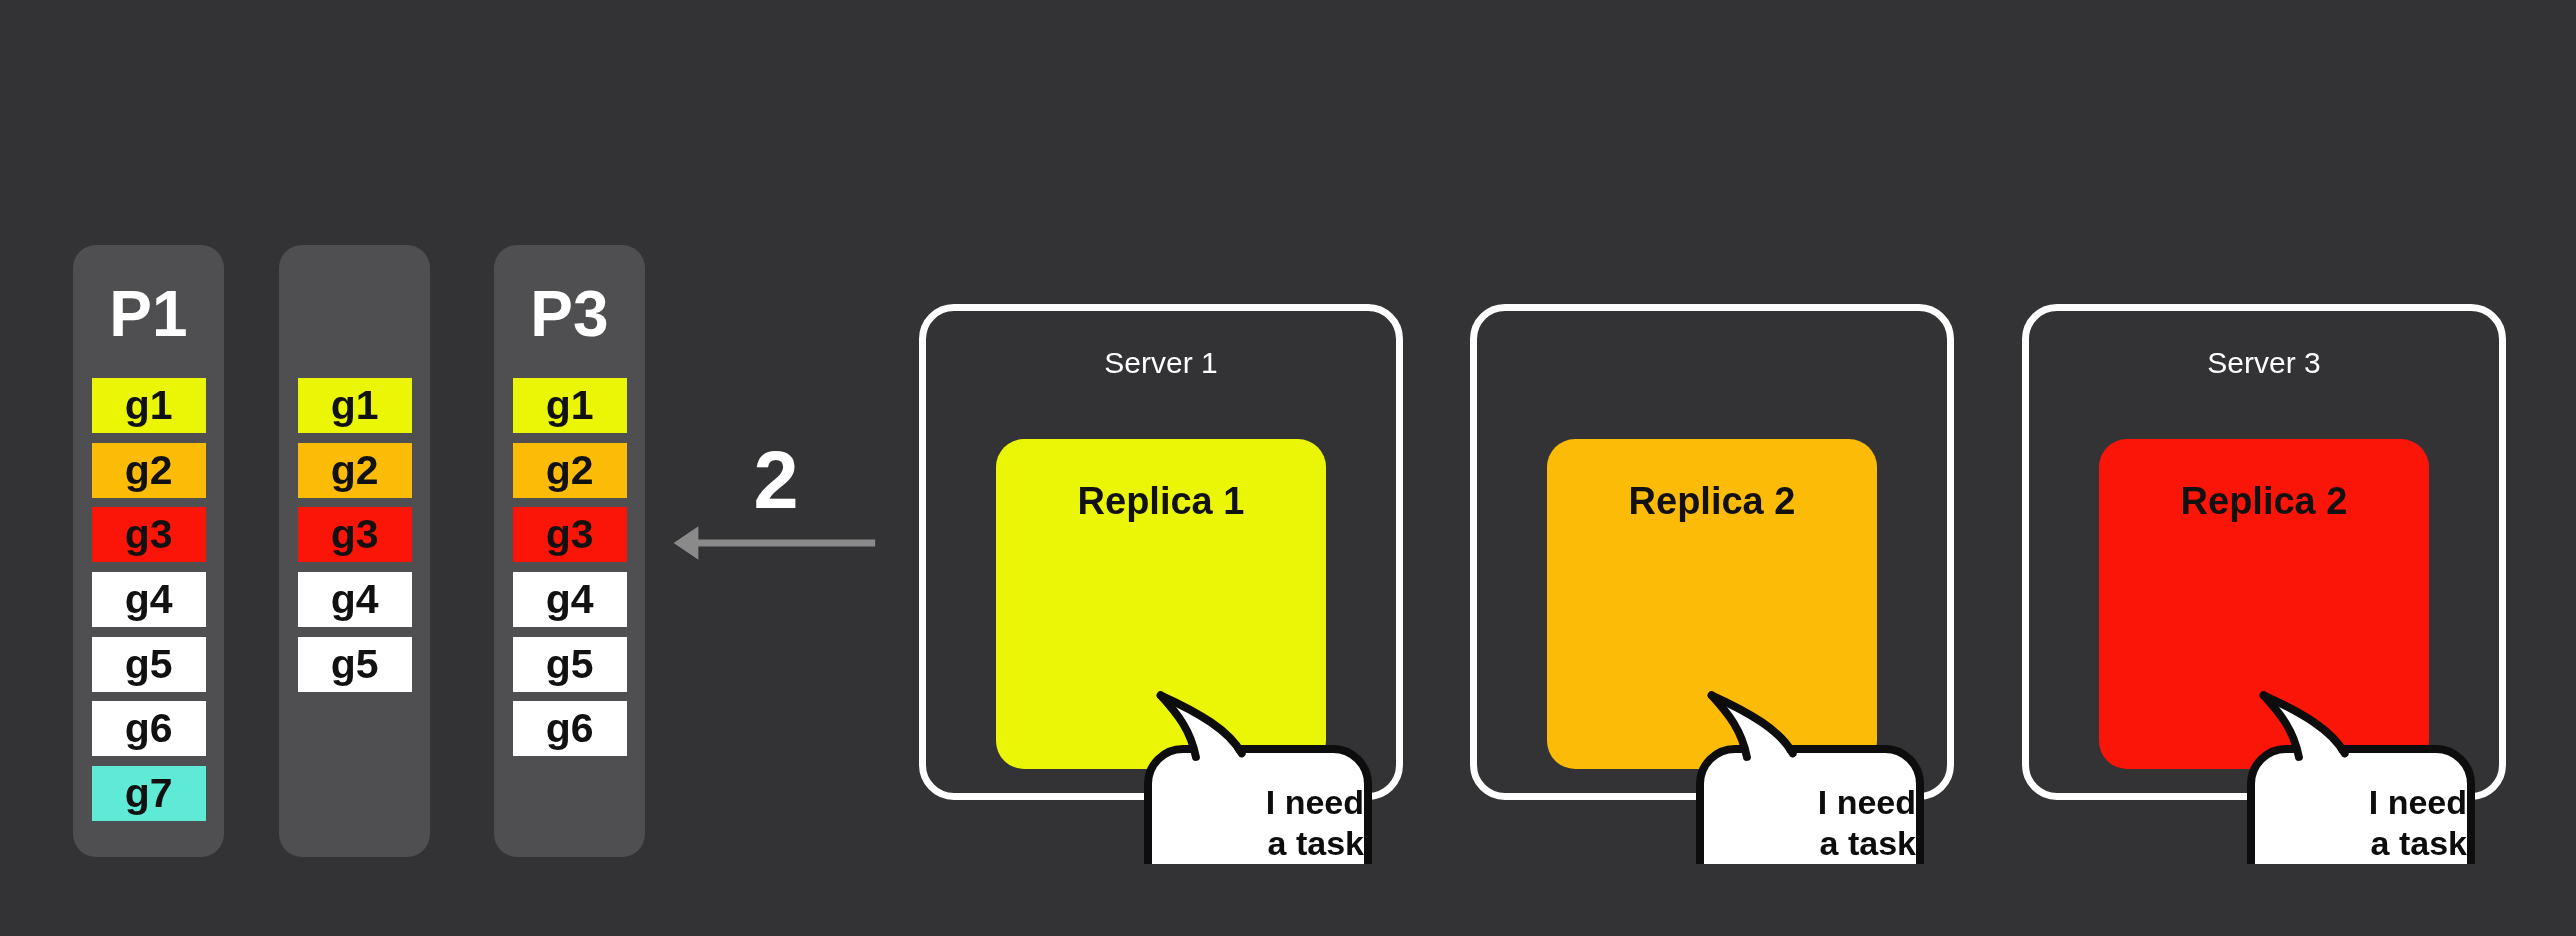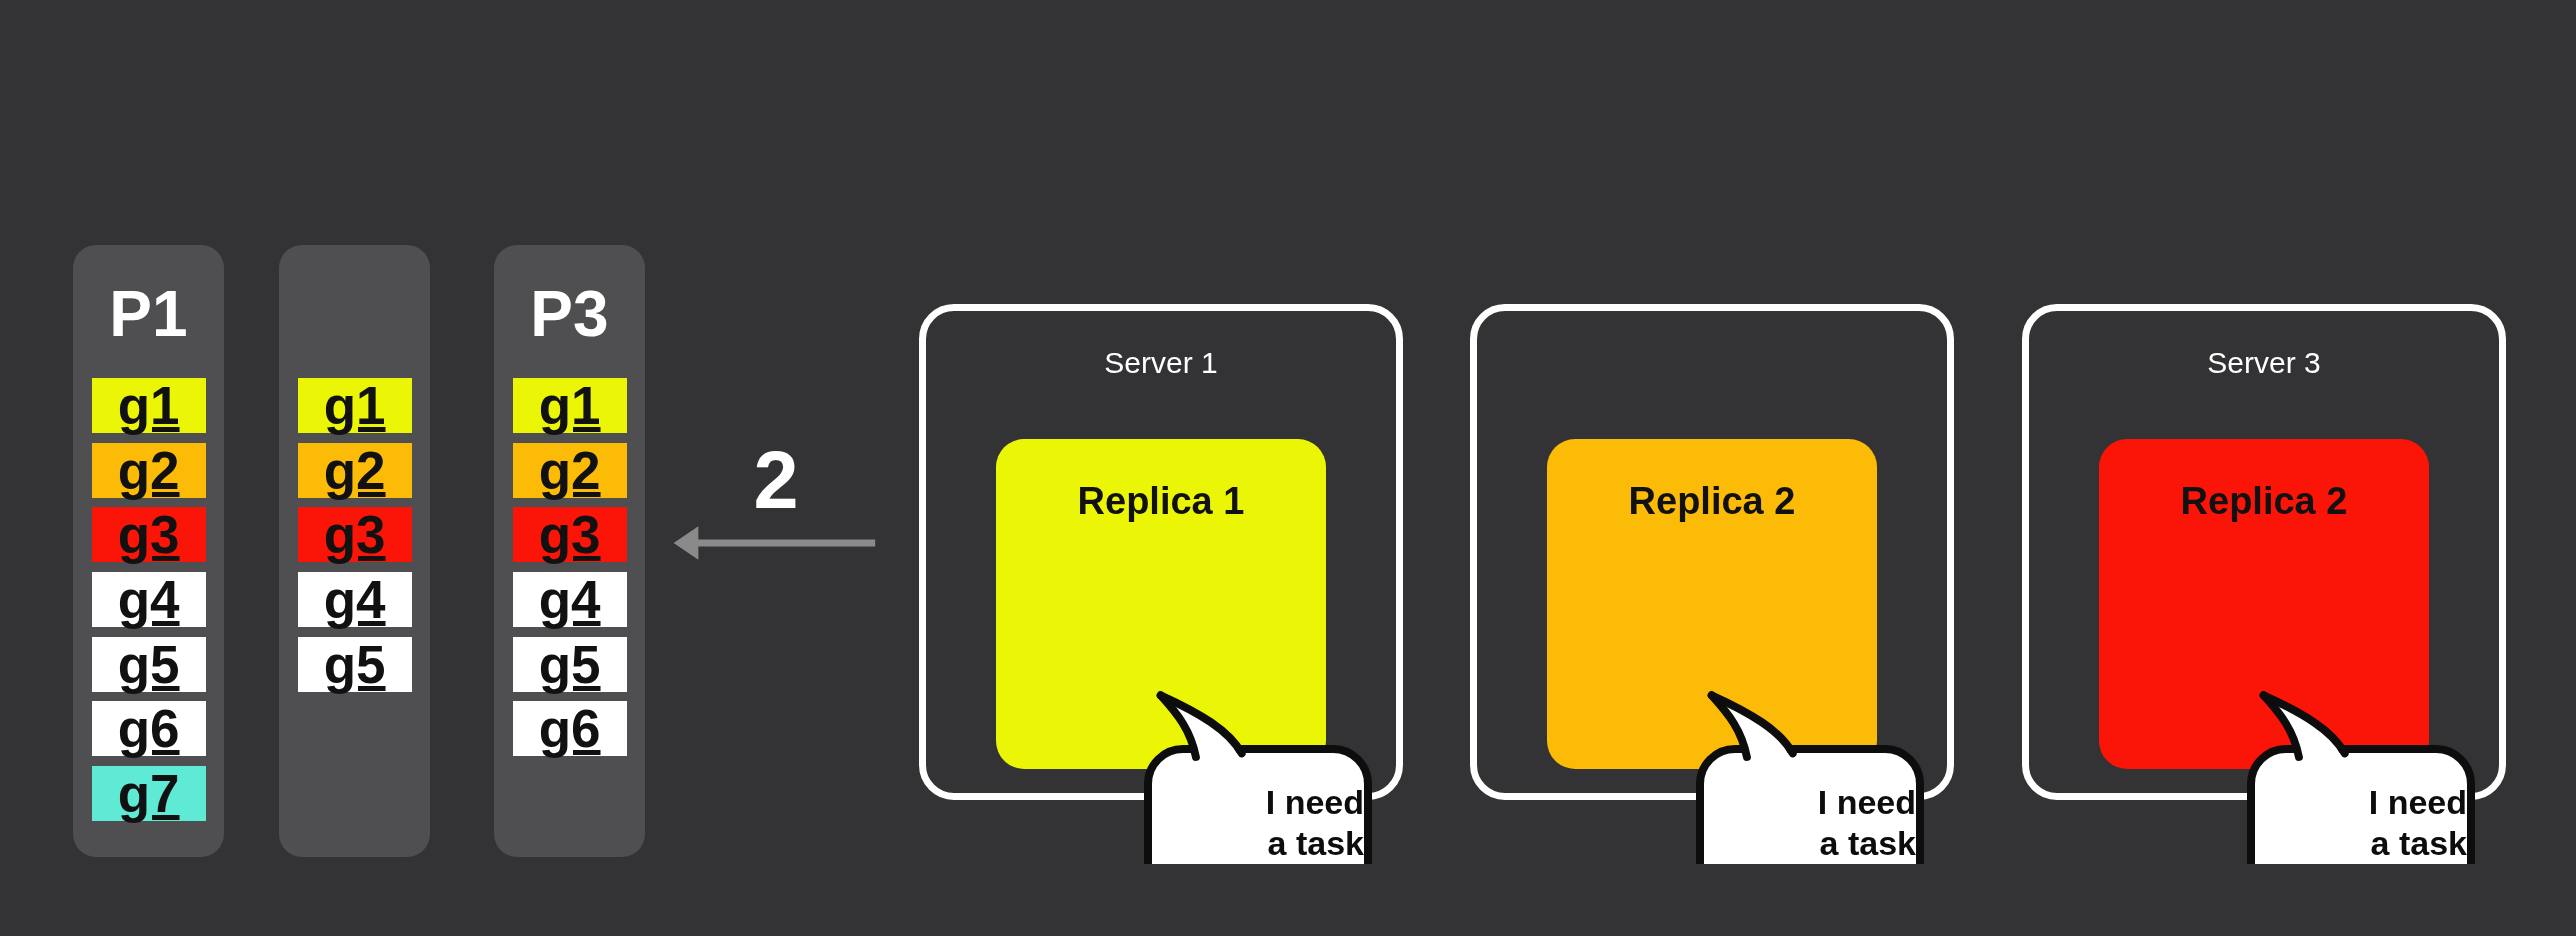--- a/index.html
+++ b/index.html
@@ -20,23 +20,22 @@
   .pcol-title {
     margin-top: 32px; text-align: center;
     font-size: 64px; font-weight: bold; color: #FFFFFF;
   }
   .cells {
     position: absolute; top: 133px; left: 18.6px; width: 114px;
     display: flex; flex-direction: column; gap: 9.7px;
   }
   .cell {
     height: 55px; line-height: 55px;
-    text-align: center; font-size: 53px; font-weight: bold; color: #111111;
+    text-align: center; font-size: 41px; font-weight: bold; color: #111111;
     background: #FFFFFF;
-    text-decoration: underline;
   }
 
   
   .step-label {
     position: absolute; color: #FFFFFF; font-weight: bold;
     text-align: center; line-height: 1;
   }
   .step2 { left: 721px; top: 440px; width: 110px; font-size: 81px; }
   .step1 { left: 1359px; top: 871px; width: 88px; font-size: 84px; }
 

